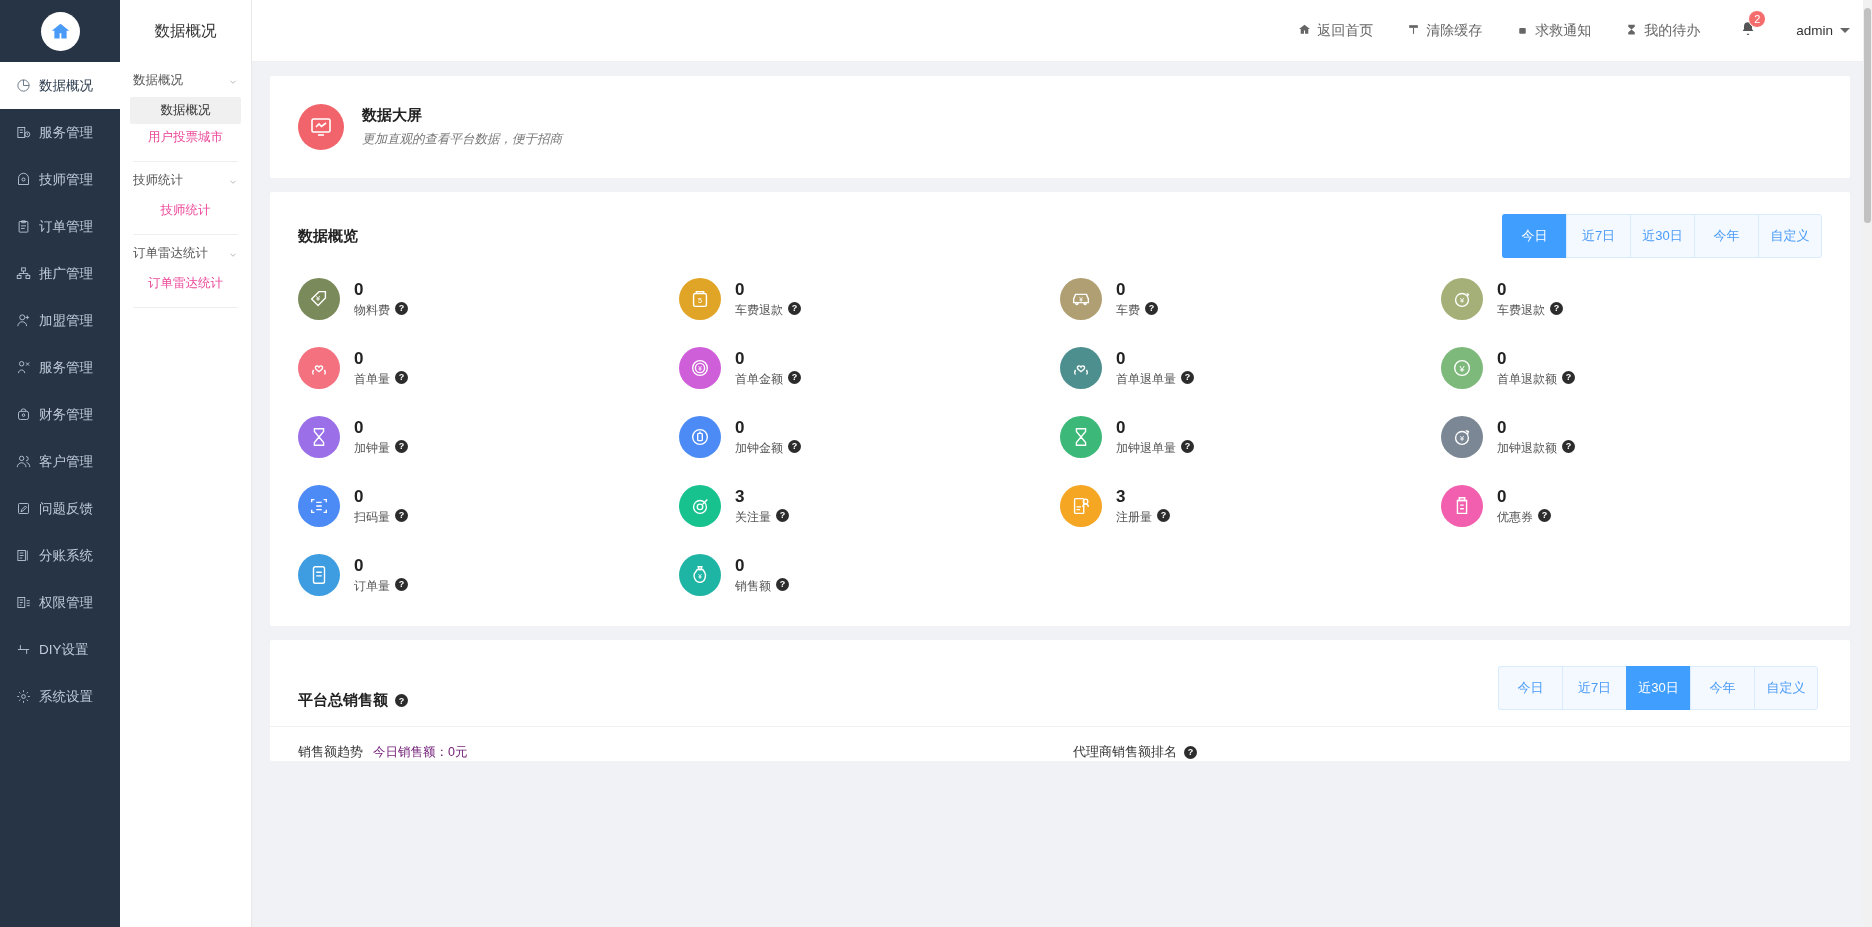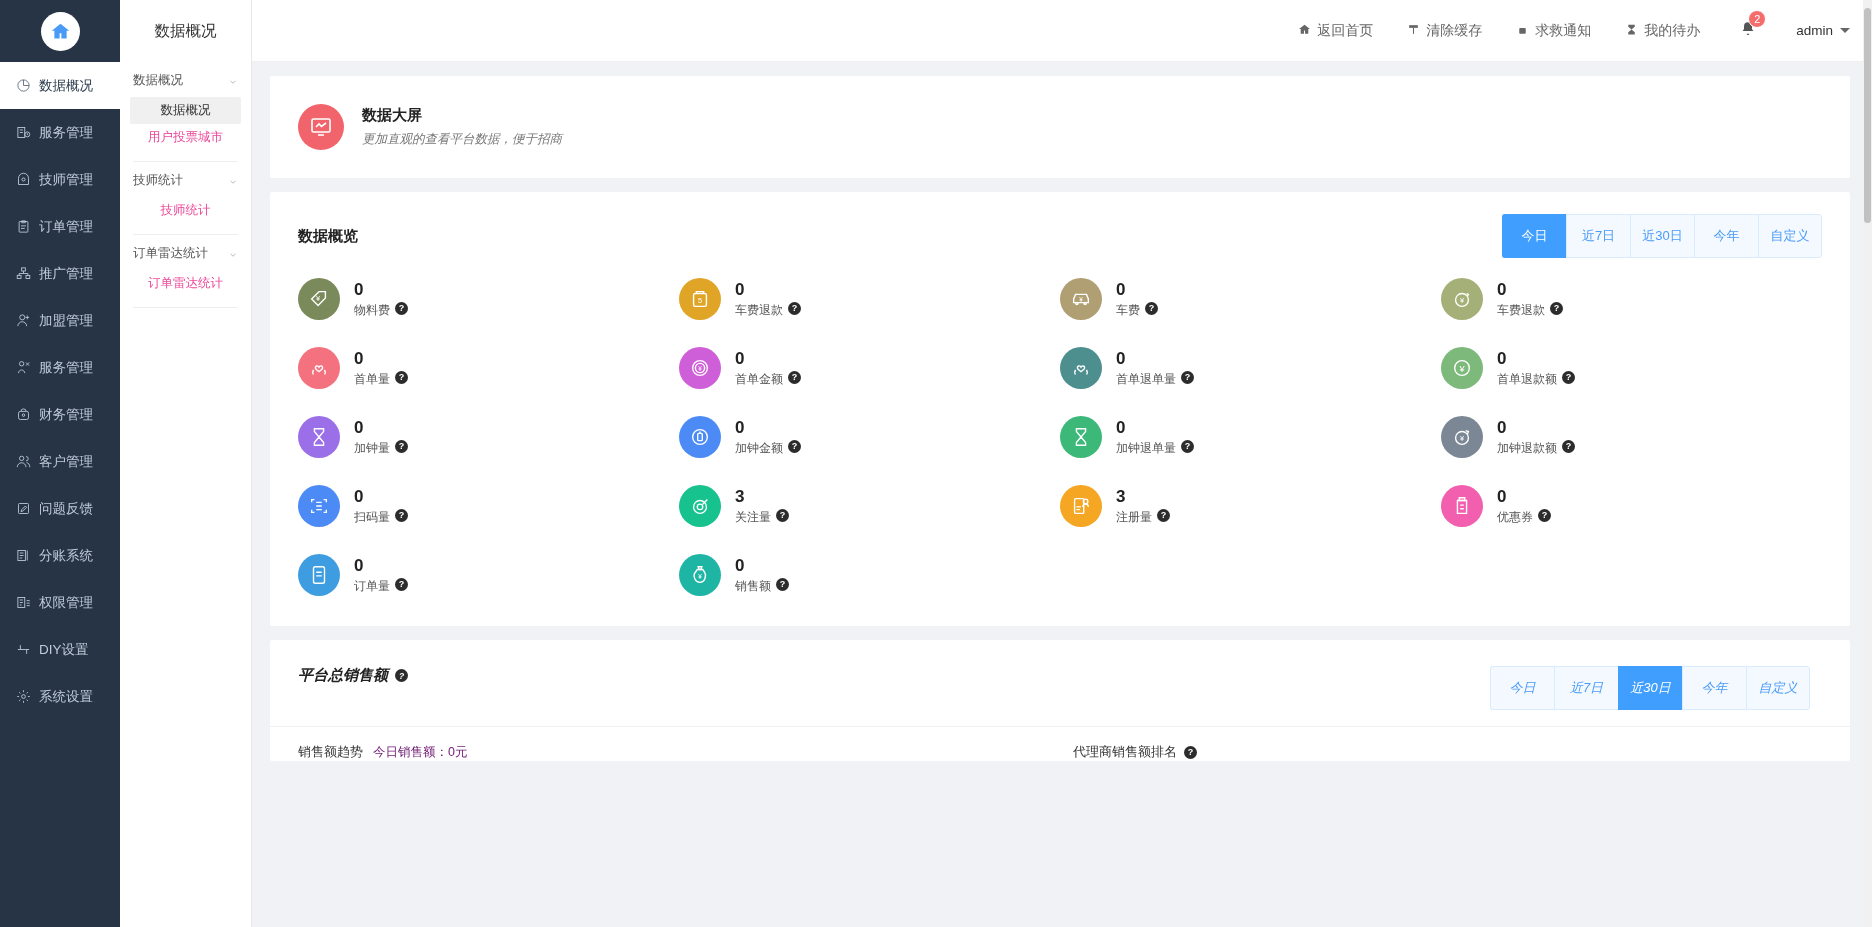--- a/index.html
+++ b/index.html
@@ -129,21 +129,21 @@
   .stat-ic svg { width: 22px; height: 22px; stroke: #fff; fill: none; stroke-width: 1.5; }
   .stat-val { font-size: 17px; font-weight: bold; color: #222; line-height: 1.35; }
   .stat-lbl { font-size: 12px; color: #555; display: flex; align-items: flex-start; gap: 5px; }
   .qmark {
     width: 13px; height: 13px; border-radius: 50%; background: #2c2c2c; color: #fff;
     font-size: 9px; display: inline-flex; align-items: center; justify-content: center;
     font-weight: bold; cursor: pointer;
   }
 
   
-  .bottom-head { display: flex; align-items: flex-start; justify-content: space-between; padding: 26px 40px 16px 28px; border-bottom: 1px solid #f0f0f0; font-style: italic; }
+  .bottom-head { display: flex; align-items: flex-end; justify-content: space-between; padding: 26px 32px 16px 28px; border-bottom: 1px solid #f0f0f0; }
   .bottom-body { display: flex; padding: 16px 28px 0 28px; }
   .bb-left { flex: 1; font-size: 13px; color: #333; display: flex; align-items: center; gap: 10px;}
   .bb-left .sub { color: #701a75; font-size: 12.5px; }
   .bb-right { flex: 1; font-size: 13px; color: #333; display: flex; align-items: center; gap: 7px; padding-left: 26px; }
 
   
   .scroll-track { position: absolute; top: 0px; right: 0; width: 9px; height: 927px; background: #f1f1f1; }
   .scroll-thumb { position: absolute; top: 8px; right: 1px; width: 7px; height: 215px; background: #c1c1c1; border-radius: 4px; }
 </style>
 </head>

